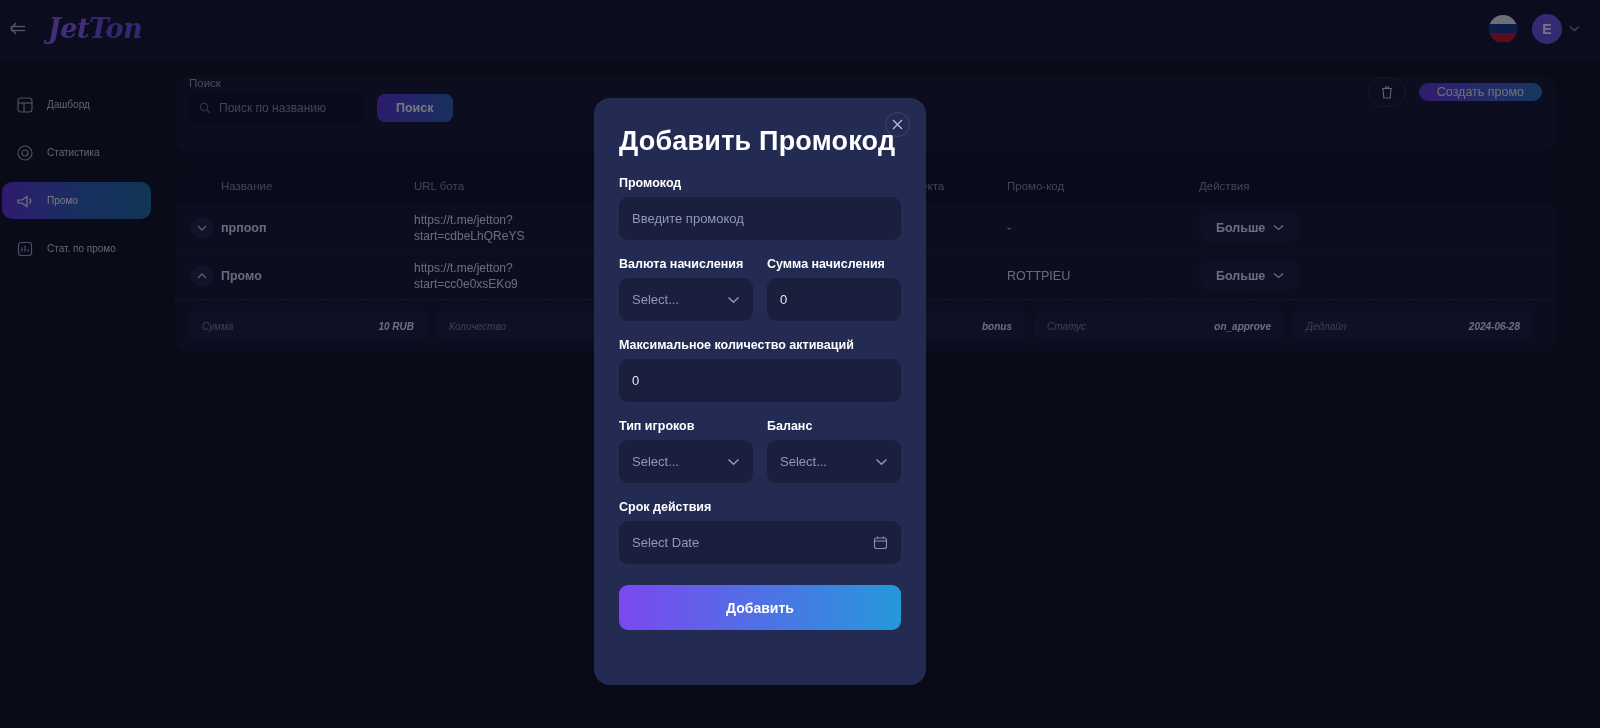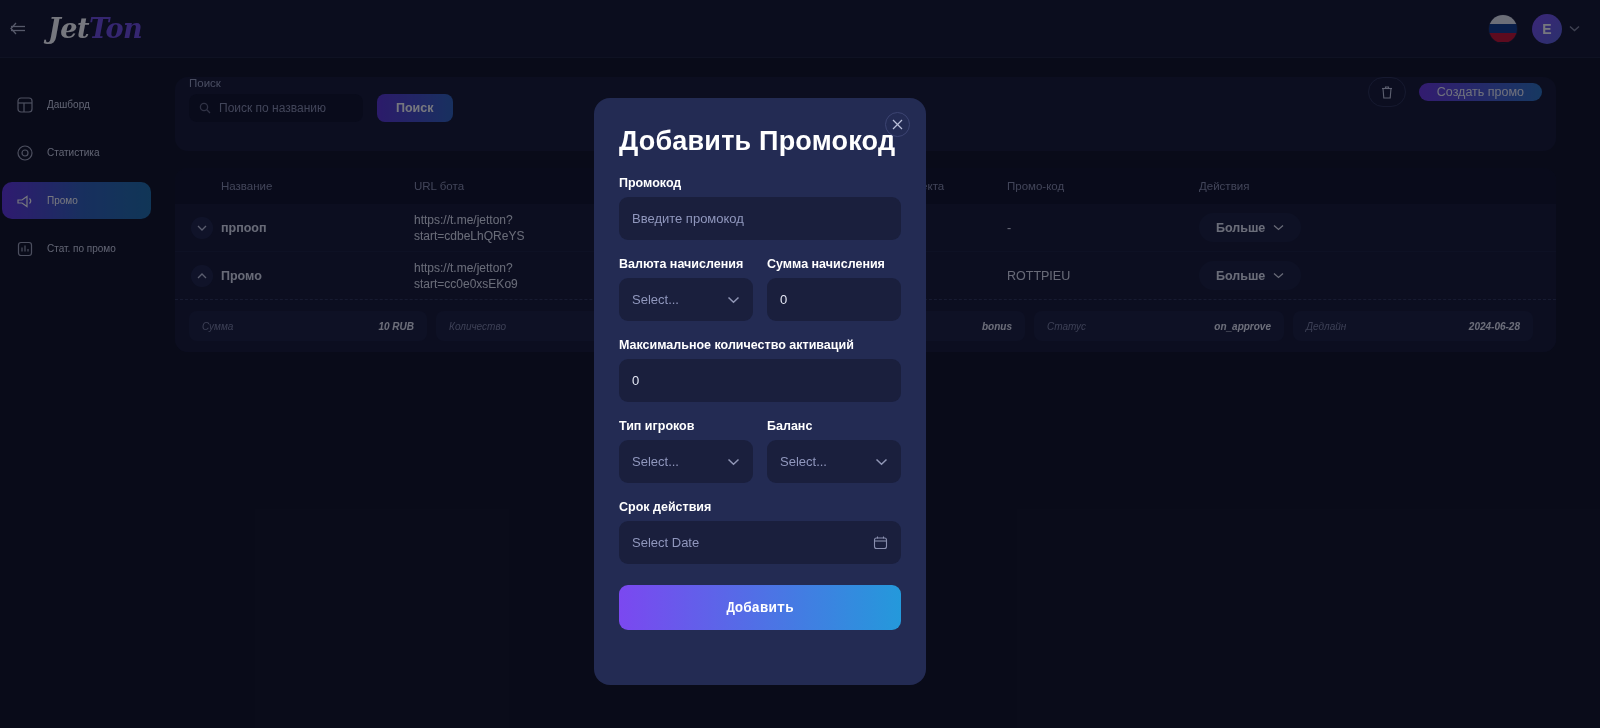--- a/index.html
+++ b/index.html
@@ -25,21 +25,21 @@
     cursor: pointer;
   }
   .collapse-btn svg { width: 19px; height: 15px; }
   .logo {
     margin-left: 14px;
     font-family: "DejaVu Serif", serif;
     font-size: 27px; font-style: italic; font-weight: 700;
     letter-spacing: -0.5px;
     display: flex; align-items: baseline;
   }
-  .logo .jet { color: #ffffff; }
+  .logo .jet { color: #8b5cf6; }
   .logo .ton { color: #6f4ce0; }
   .topbar-right {
     margin-left: auto; margin-right: 20px;
     display: flex; align-items: center; gap: 14px;
   }
   .flag-icon {
     width: 30px; height: 30px; border-radius: 50%;
     overflow: hidden; position: relative;
     border: 1px solid #1d2038; cursor: pointer;
   }
@@ -218,21 +218,21 @@
   .fld.select svg { width: 13px; height: 8px; opacity: .8; }
   .row2 { display: flex; gap: 14px; }
   .row2 > div { flex: 1; }
   .mb18 { margin-bottom: 17px; }
   .date-fld { justify-content: space-between; cursor: pointer; }
   .date-fld svg { width: 15px; height: 15px; opacity: .75; }
   .btn-add {
     width: 100%; height: 45px; margin-top: 21px; border: 0; border-radius: 9px;
     background: linear-gradient(90deg,#7b48f0 0%,#2499db 100%);
     color: #fff; font-size: 14px; font-weight: 700; cursor: pointer;
-    font-family: Liberation Mono, monospace;
+    font-family: Liberation Sans, sans-serif;
   }
 </style>
 </head>
 <body>
 
 <div class="app">
 
   <div class="topbar">
     <div class="collapse-btn">
       <svg viewBox="0 0 19 15" fill="none" stroke="#b9bdd2" stroke-width="1.3">

